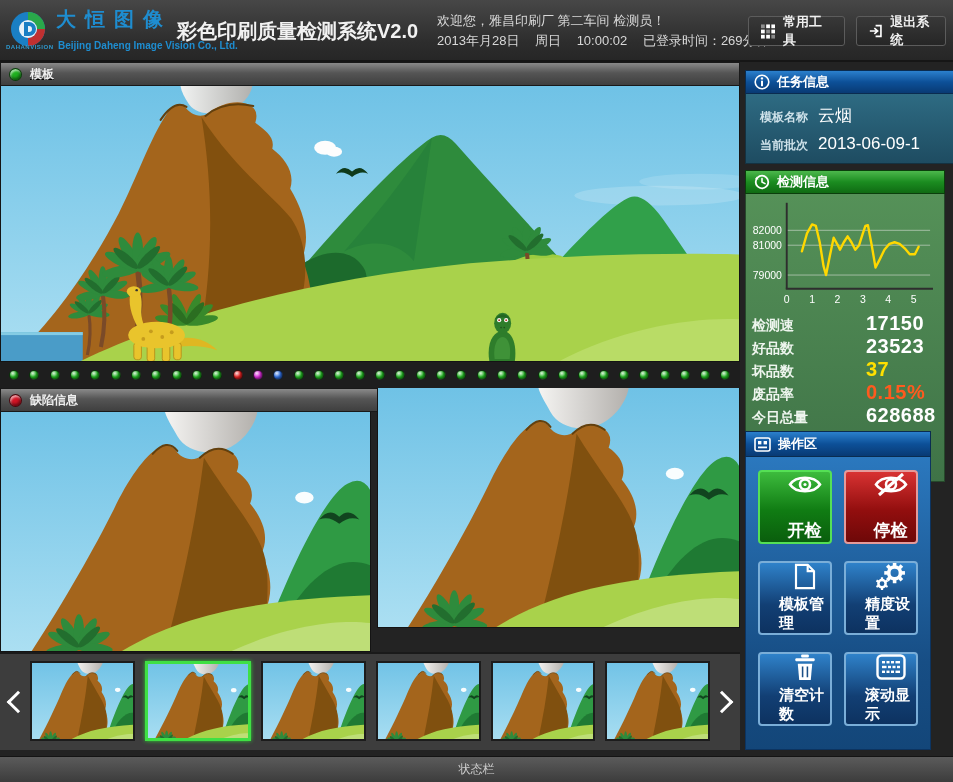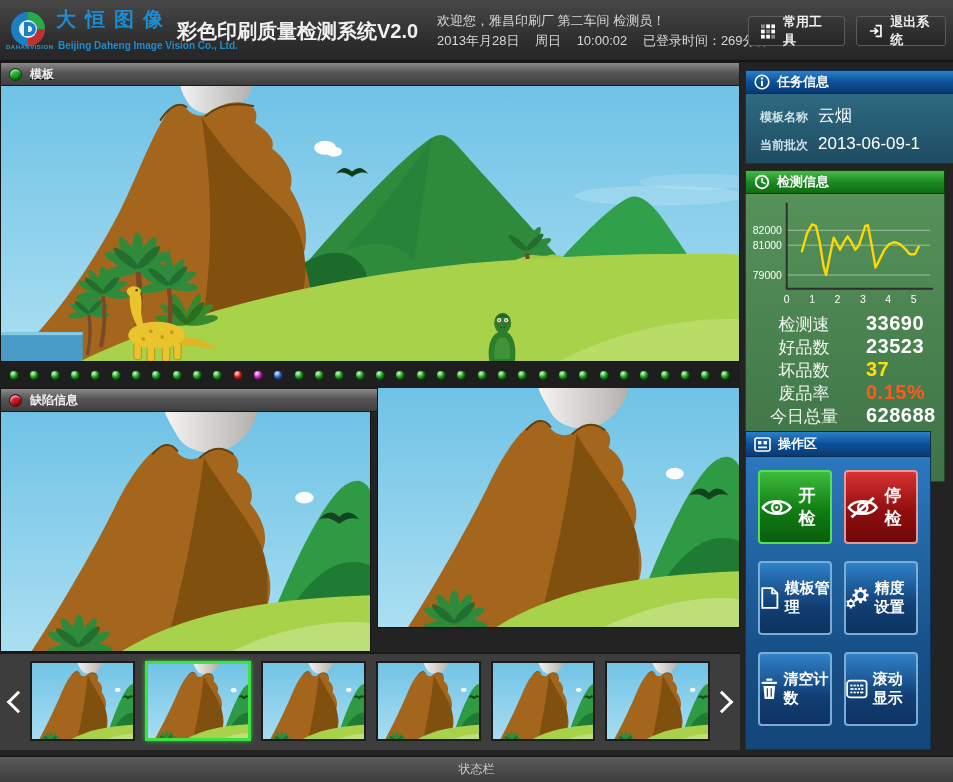--- a/index.html
+++ b/index.html
@@ -55,27 +55,27 @@
   .side-header.blue{background:linear-gradient(#2b80cd,#0d5098 50%,#083a74);}
   .side-header.green{background:linear-gradient(#4cb84c,#1b8c20 50%,#0f6b13);border-color:#0a3f0c;}
   .task-body{height:70px;background:linear-gradient(#2e6b83,#1e4c61);border:1px solid #143241;border-top:none;
     padding:10px 0 0 14px;box-sizing:border-box;}
   .task-row{display:flex;align-items:baseline;gap:10px;margin-bottom:7px;}
   .task-label{color:#cfe2ea;font-size:12px;font-weight:bold;}
   .task-value{color:#fff;font-size:17px;}
   .inspect-body{height:288px;background:linear-gradient(#559158,#3f7347);border:1px solid #26492b;border-top:none;
     box-sizing:border-box;padding:4px 6px 0 6px;}
   .stat-row{display:flex;align-items:baseline;height:23px;}
-  .stat-label{width:104px;text-align:center;color:#eef5ee;font-size:17px;font-weight:normal;}
+  .stat-label{width:104px;text-align:left;color:#eef5ee;font-size:14px;font-weight:bold;}
   .stat-value{margin-left:10px;font-size:20px;font-weight:bold;letter-spacing:.5px;}
   .ops-header{height:26px;}
   .ops-body{height:293px;background:linear-gradient(#2b78be,#174e85 70%,#134679);border:1px solid #0c3461;border-top:none;
     box-sizing:border-box;padding:13px 12px 0 12px;display:grid;grid-template-columns:1fr 1fr;grid-auto-rows:74px;gap:17px 12px;}
-  .op-btn{border-radius:4px;display:flex;flex-direction:row;align-items:center;justify-content:space-between;gap:5px;
-    color:#fff;font-size:15px;font-weight:bold;cursor:pointer;box-sizing:border-box;}
+  .op-btn{border-radius:4px;display:flex;flex-direction:column;align-items:center;justify-content:space-between;gap:5px;
+    color:#fff;font-size:15px;font-weight:bold;cursor:pointer;box-sizing:border-box;padding-left:19px;}
   .op-btn.green{background:linear-gradient(#3dbb3d,#107c13 55%,#0a5e0d);border:2px solid #55e055;font-size:17px;}
   .op-btn.red{background:linear-gradient(#d83232,#920e0e 55%,#6e0808);border:2px solid #e59a9a;font-size:17px;}
   .op-btn.blue{background:linear-gradient(#2f82ca,#123f74 60%,#0d3260);border:2px solid #7aaed8;}
 
   
   .status-bar{position:absolute;left:0;top:756px;width:953px;height:26px;
     background:linear-gradient(#5b5b5b,#3c3c3c);border-top:1px solid #141414;box-sizing:border-box;
     text-align:center;line-height:25px;color:#cccccc;font-size:12px;}
 </style>
 </head>
@@ -417,21 +417,21 @@
           <text x="62.5" y="110" fill="#fff" font-size="11" text-anchor="middle">1</text>
           <text x="89.1" y="110" fill="#fff" font-size="11" text-anchor="middle">2</text>
           <text x="115.6" y="110" fill="#fff" font-size="11" text-anchor="middle">3</text>
           <text x="142.2" y="110" fill="#fff" font-size="11" text-anchor="middle">4</text>
           <text x="168.7" y="110" fill="#fff" font-size="11" text-anchor="middle">5</text>
           <polyline points="51.9,55.7 57.2,37.0 62.5,27.6 66.5,29.2 70.5,46.3 74.5,71.3 77.1,80.6 81.1,60.4 85.1,41.6 89.1,48.7 91.7,54.1 95.7,46.3 99.7,40.1 103.7,46.3 107.7,54.1 111.7,49.4 115.6,37.0 118.3,29.2 120.9,28.4 124.9,49.4 128.9,72.8 132.9,65.0 138.2,54.1 143.5,47.9 148.8,46.3 154.1,47.9 159.4,52.6 164.7,58.8 170.1,58.8 174.0,51.0" fill="none" stroke="#ffd800" stroke-width="2.5" stroke-linejoin="round" stroke-linecap="round"></polyline>
         </svg>
       <div style="margin-top:2px;">
           <div class="stat-row">
             <span class="stat-label">检测速</span>
-            <span class="stat-value" style="color: rgb(255, 255, 255);">33690</span>
+            <span class="stat-value" style="color: rgb(255, 255, 255);">17150</span>
           </div>
           <div class="stat-row">
             <span class="stat-label">好品数</span>
             <span class="stat-value" style="color: rgb(255, 255, 255);">23523</span>
           </div>
           <div class="stat-row">
             <span class="stat-label">坏品数</span>
             <span class="stat-value" style="color: rgb(255, 224, 0);">37</span>
           </div>
           <div class="stat-row">

